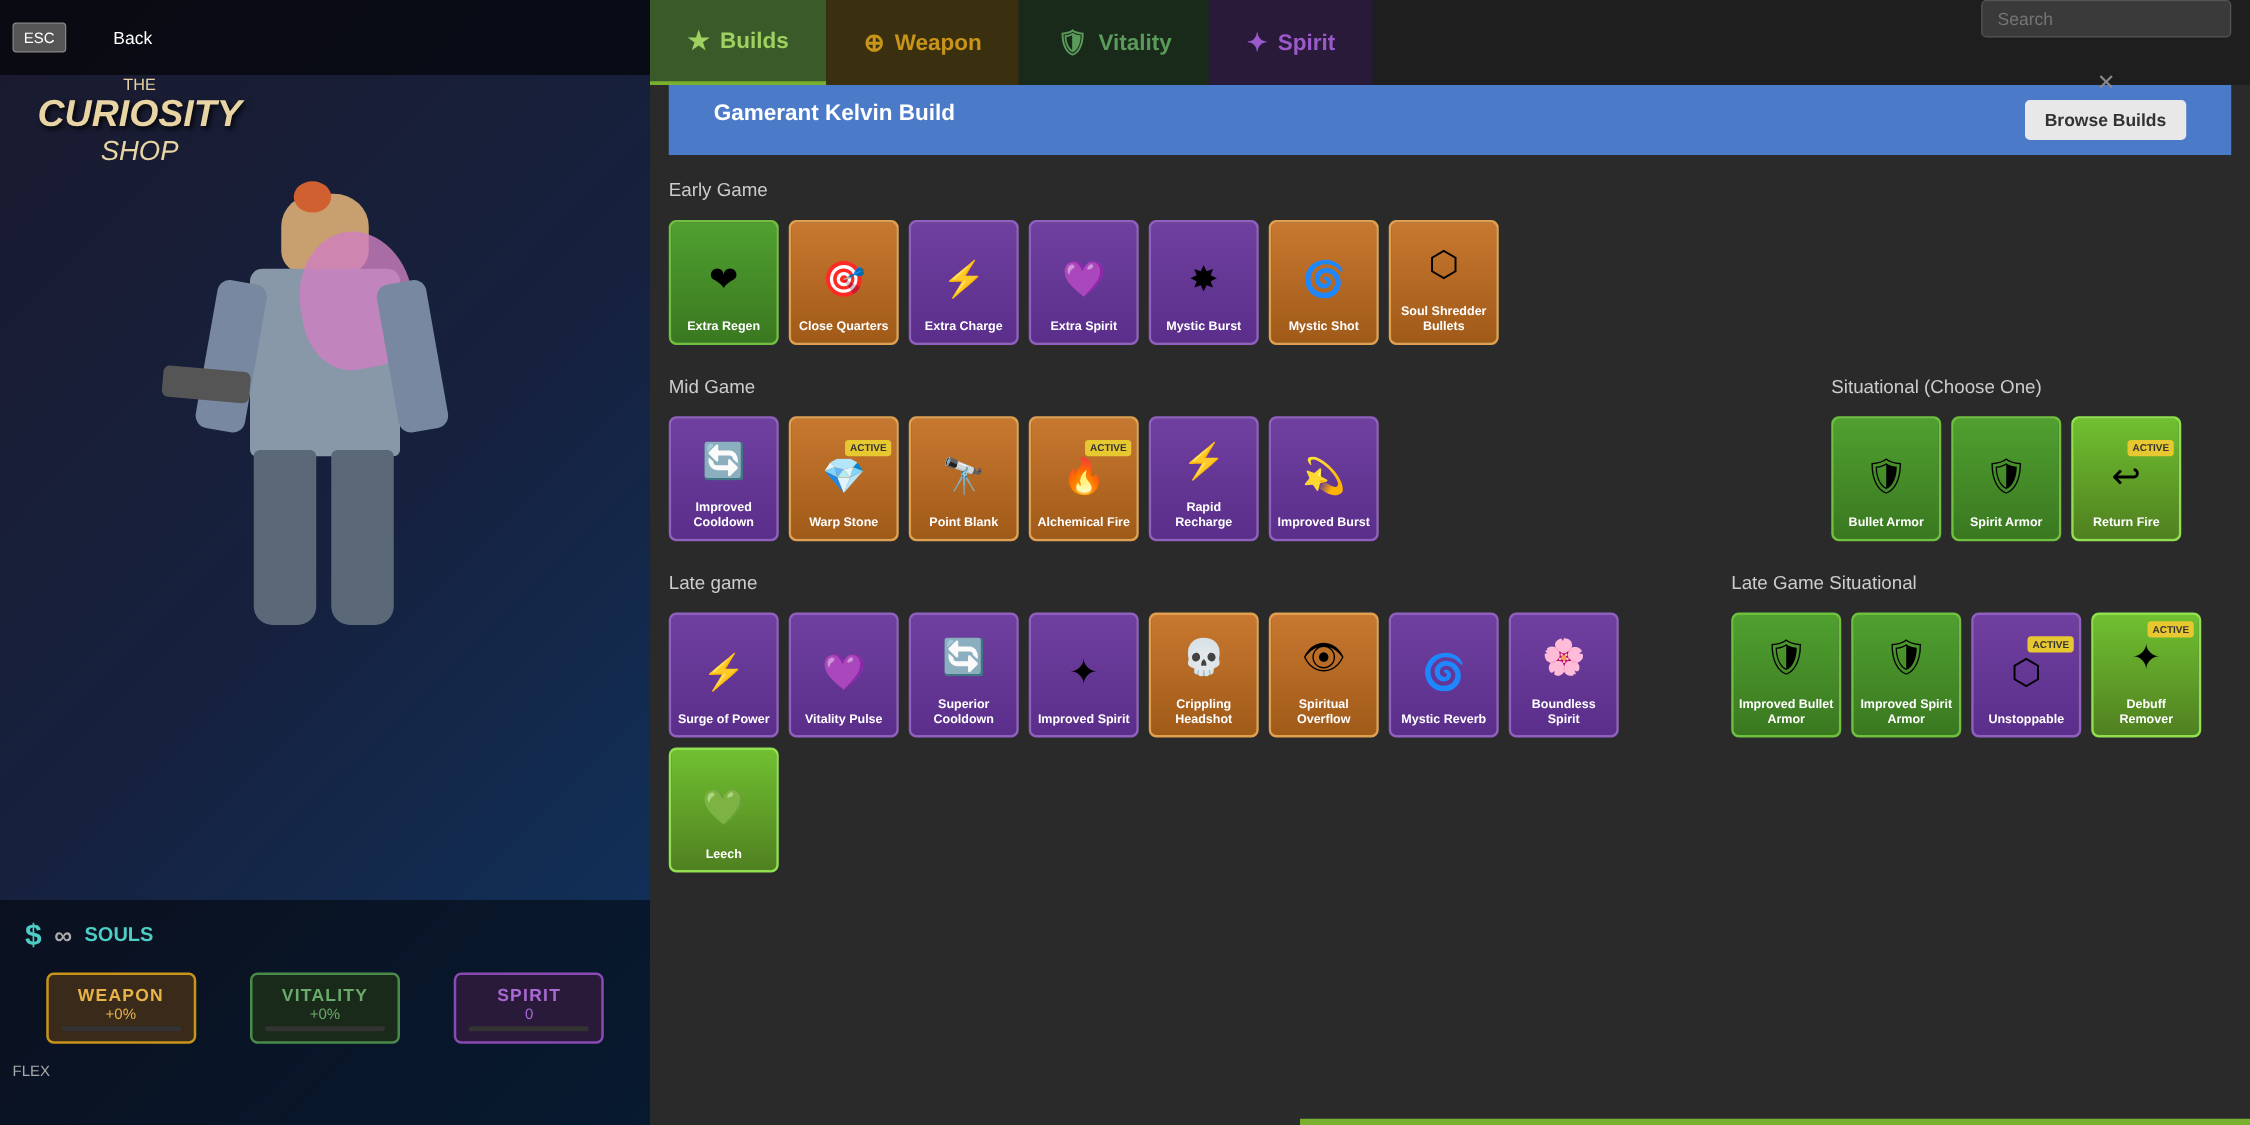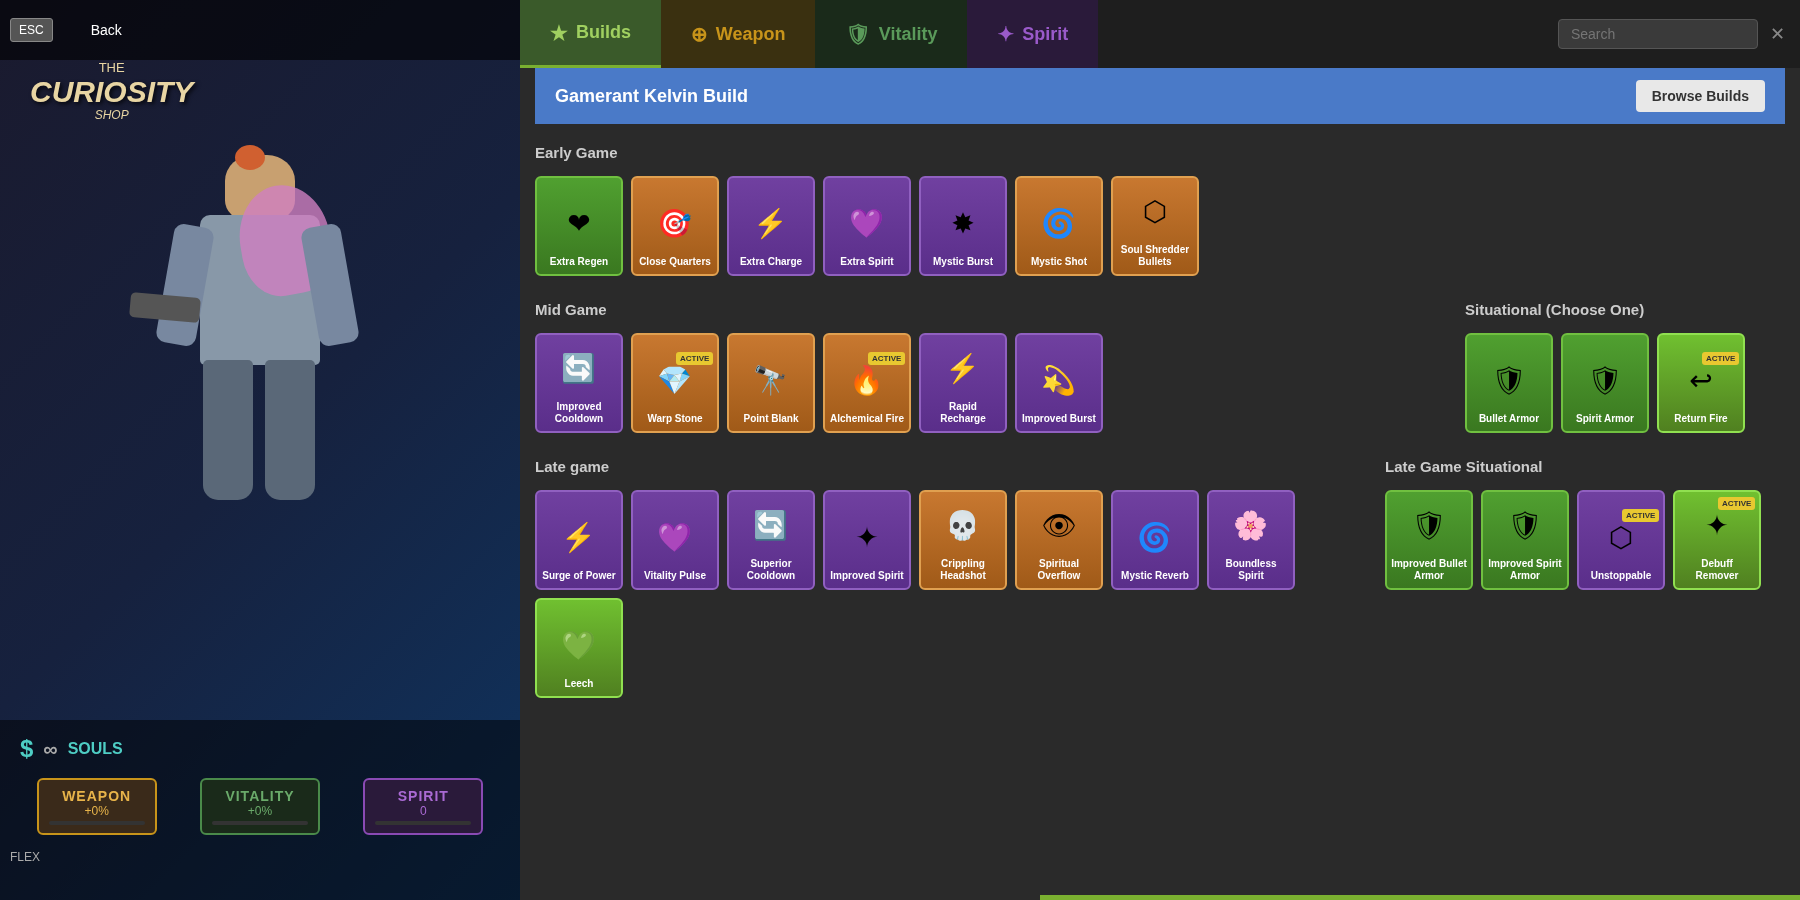--- a/index.html
+++ b/index.html
@@ -248,21 +248,22 @@
     .tab-icon {
       font-size: 20px;
     }
 
     .search-box {
       margin-left: auto;
       display: flex;
       align-items: center;
       padding: 0 15px;
       background: #1e1e1e;
-      gap: 12px;
+      gap: 25px;
+      flex-direction: column;
     }
 
     .search-input {
       background: #3a3a3a;
       border: 1px solid #555;
       color: #fff;
       padding: 6px 12px;
       font-size: 14px;
       border-radius: 4px;
       width: 200px;
@@ -280,24 +281,24 @@
     
     .content-area {
       padding: 0 15px 15px 15px;
       height: calc(900px - 68px);
       overflow-y: auto;
     }
 
     
     .build-header {
       display: flex;
-      align-items: center;
+      align-items: flex-start;
       justify-content: space-between;
       background: #4a7ac8;
-      padding: 12px 20px;
+      padding: 12px 36px;
       margin-bottom: 15px;
     }
 
     .build-title {
       color: #fff;
       font-size: 18px;
       font-weight: bold;
     }
 
     .browse-builds-btn {
@@ -312,21 +313,21 @@
     }
 
     
     .section {
       margin-bottom: 20px;
     }
 
     .section-title {
       color: #ccc;
       font-size: 15px;
-      font-weight: bold;
+      font-weight: normal;
       margin-bottom: 10px;
       padding: 5px 0;
     }
 
     .items-grid {
       display: flex;
       flex-wrap: wrap;
       gap: 8px;
     }
 
@@ -446,21 +447,21 @@
 
 <div class="left-panel">
   <div class="esc-bar">
     <button class="esc-button">ESC</button>
     <span class="back-text">Back</span>
   </div>
 
   <div class="shop-logo">
     <div class="the" style="color:#e8d5a3;font-size:13px;">THE</div>
     <div class="curiosity" style="color:#e8d5a3;font-size:30px;font-weight:bold;font-style:italic;">CURIOSITY</div>
-    <div class="shop" style="color:#e8d5a3;font-size:12px;font-style:italic;">SHOP</div>
+    <div class="shop" style="color:#e8d5a3;font-size:22px;font-style:italic;">SHOP</div>
   </div>
 
   <div class="character-area">
     <div style="position:relative;width:380px;height:480px;">
 
       <div style="position:absolute;top:20px;left:155px;width:70px;height:65px;background:#c8a070;border-radius:40% 40% 30% 30%;"></div>
 
       <div style="position:absolute;top:10px;left:165px;width:30px;height:25px;background:#d06030;border-radius:50%;"></div>
 
       <div style="position:absolute;top:80px;left:130px;width:120px;height:150px;background:#8898a8;border-radius:10px 10px 5px 5px;"></div>

